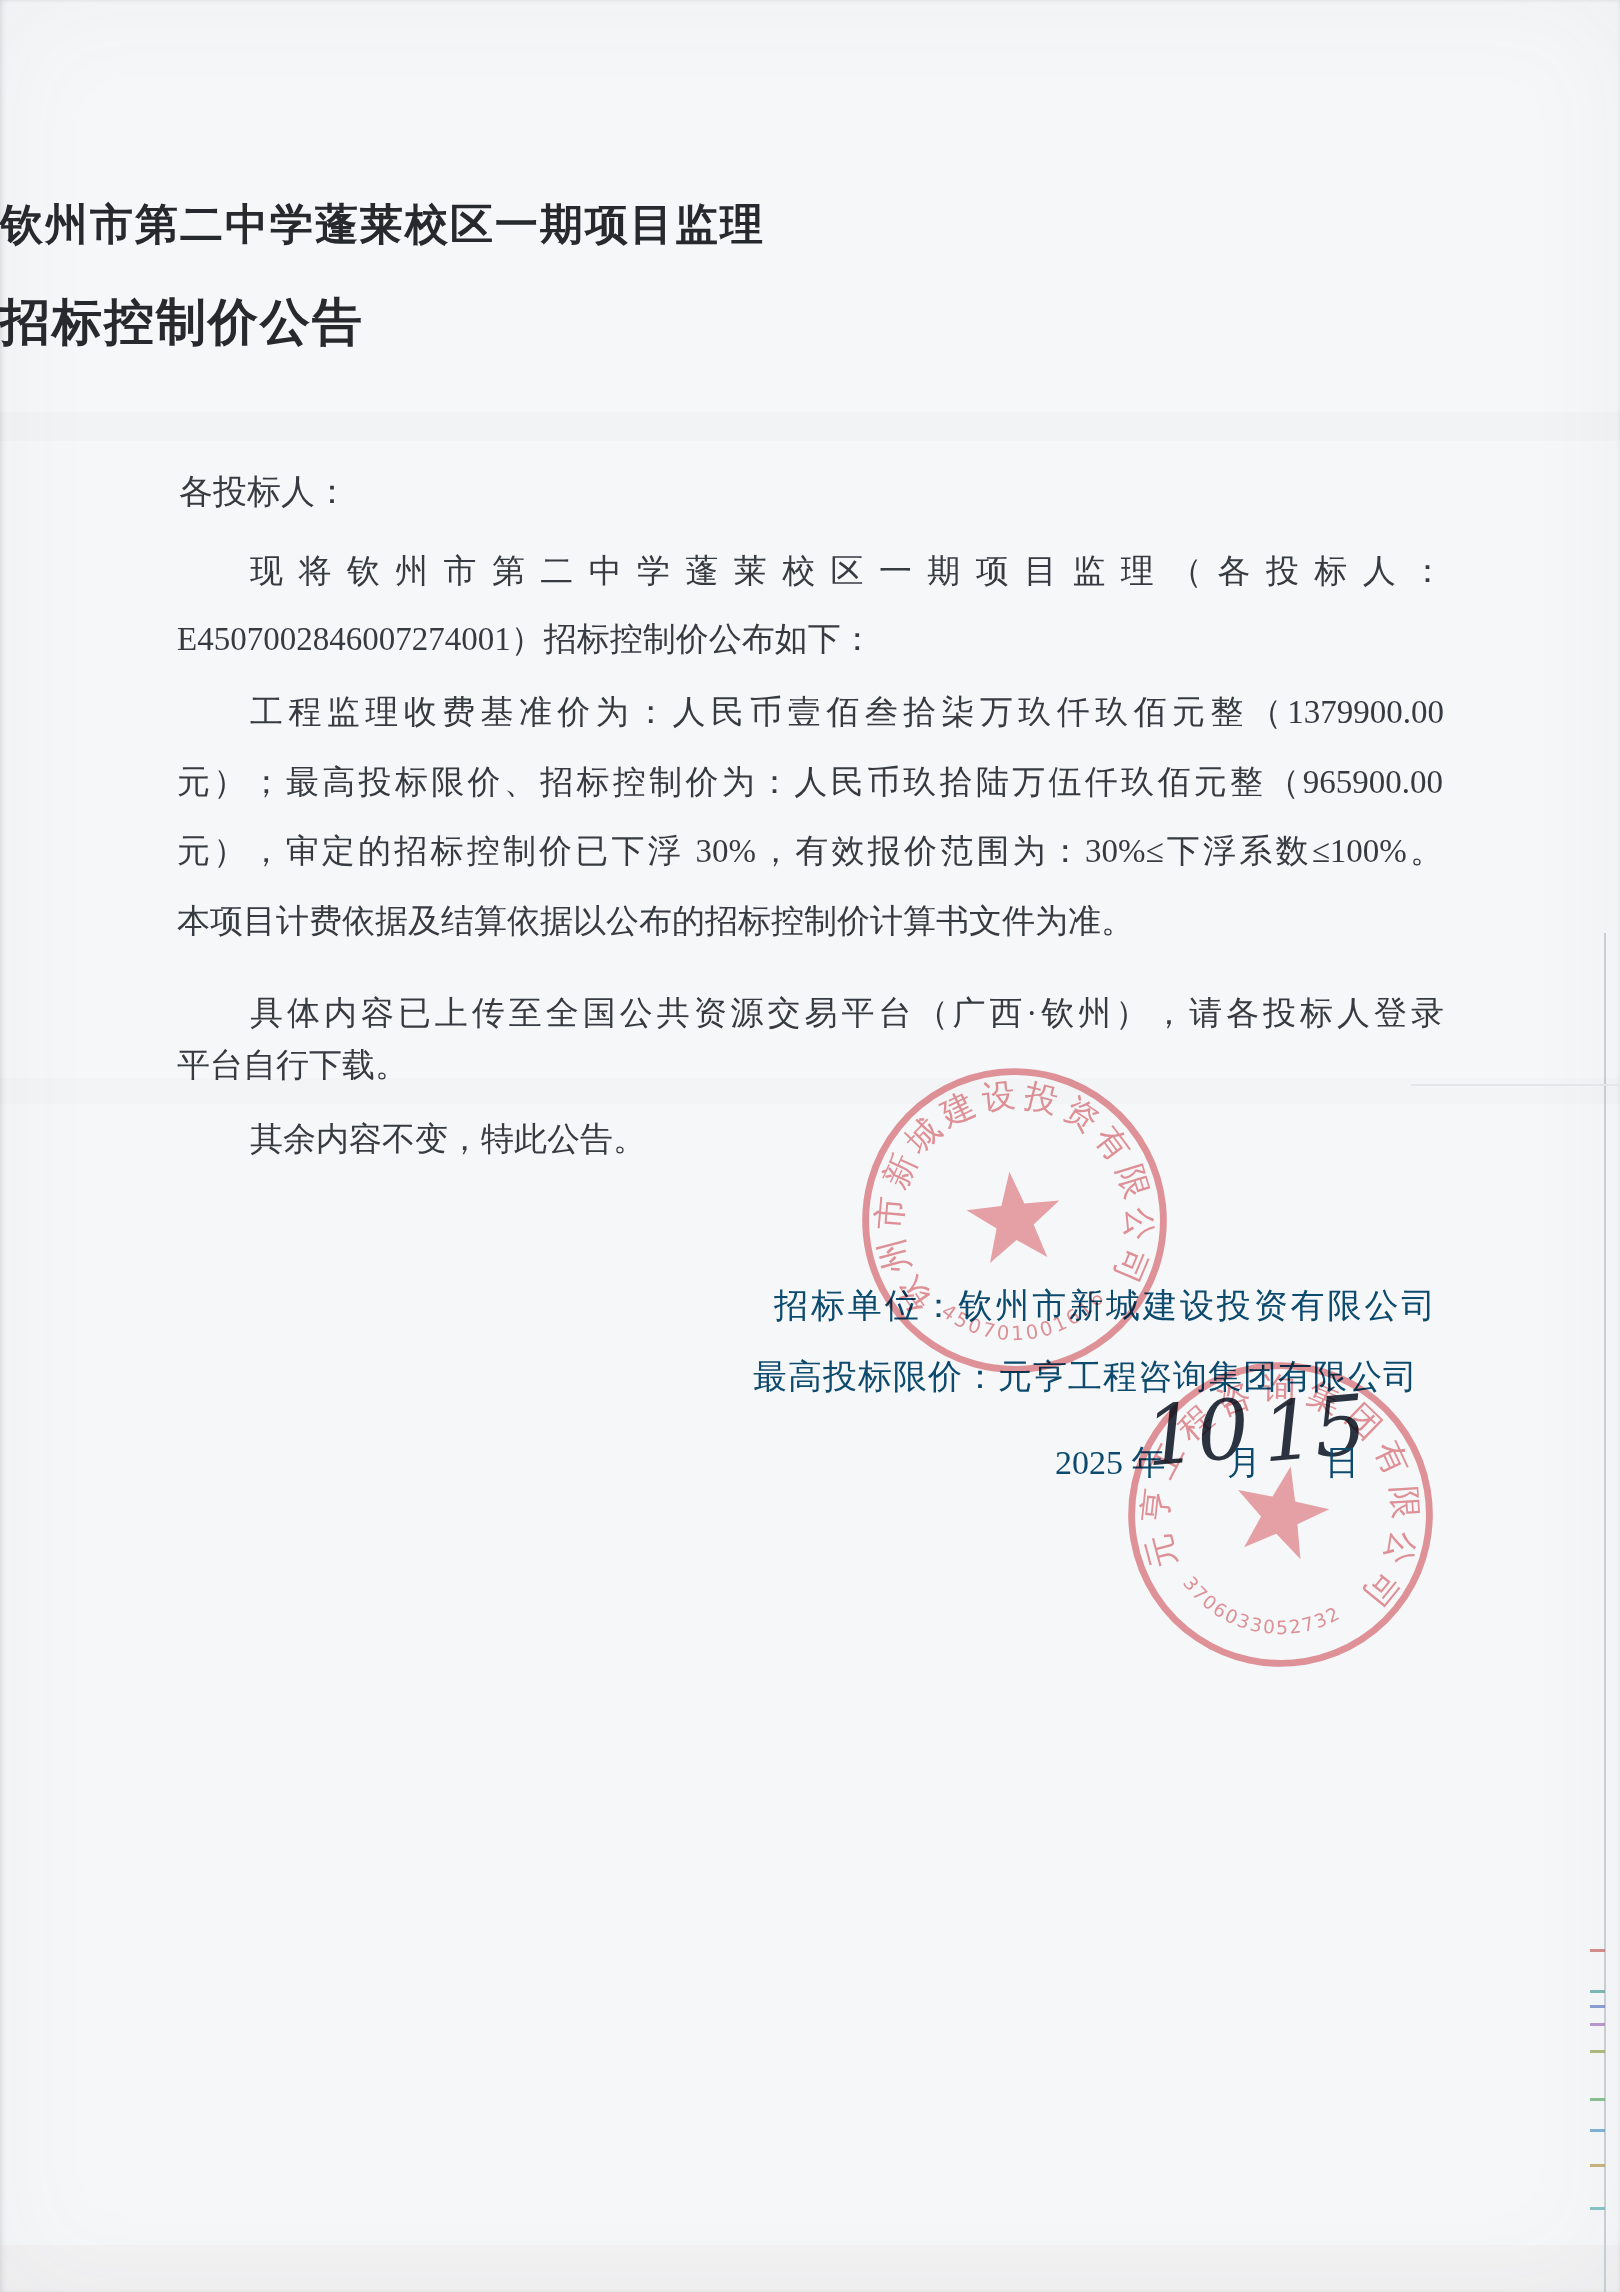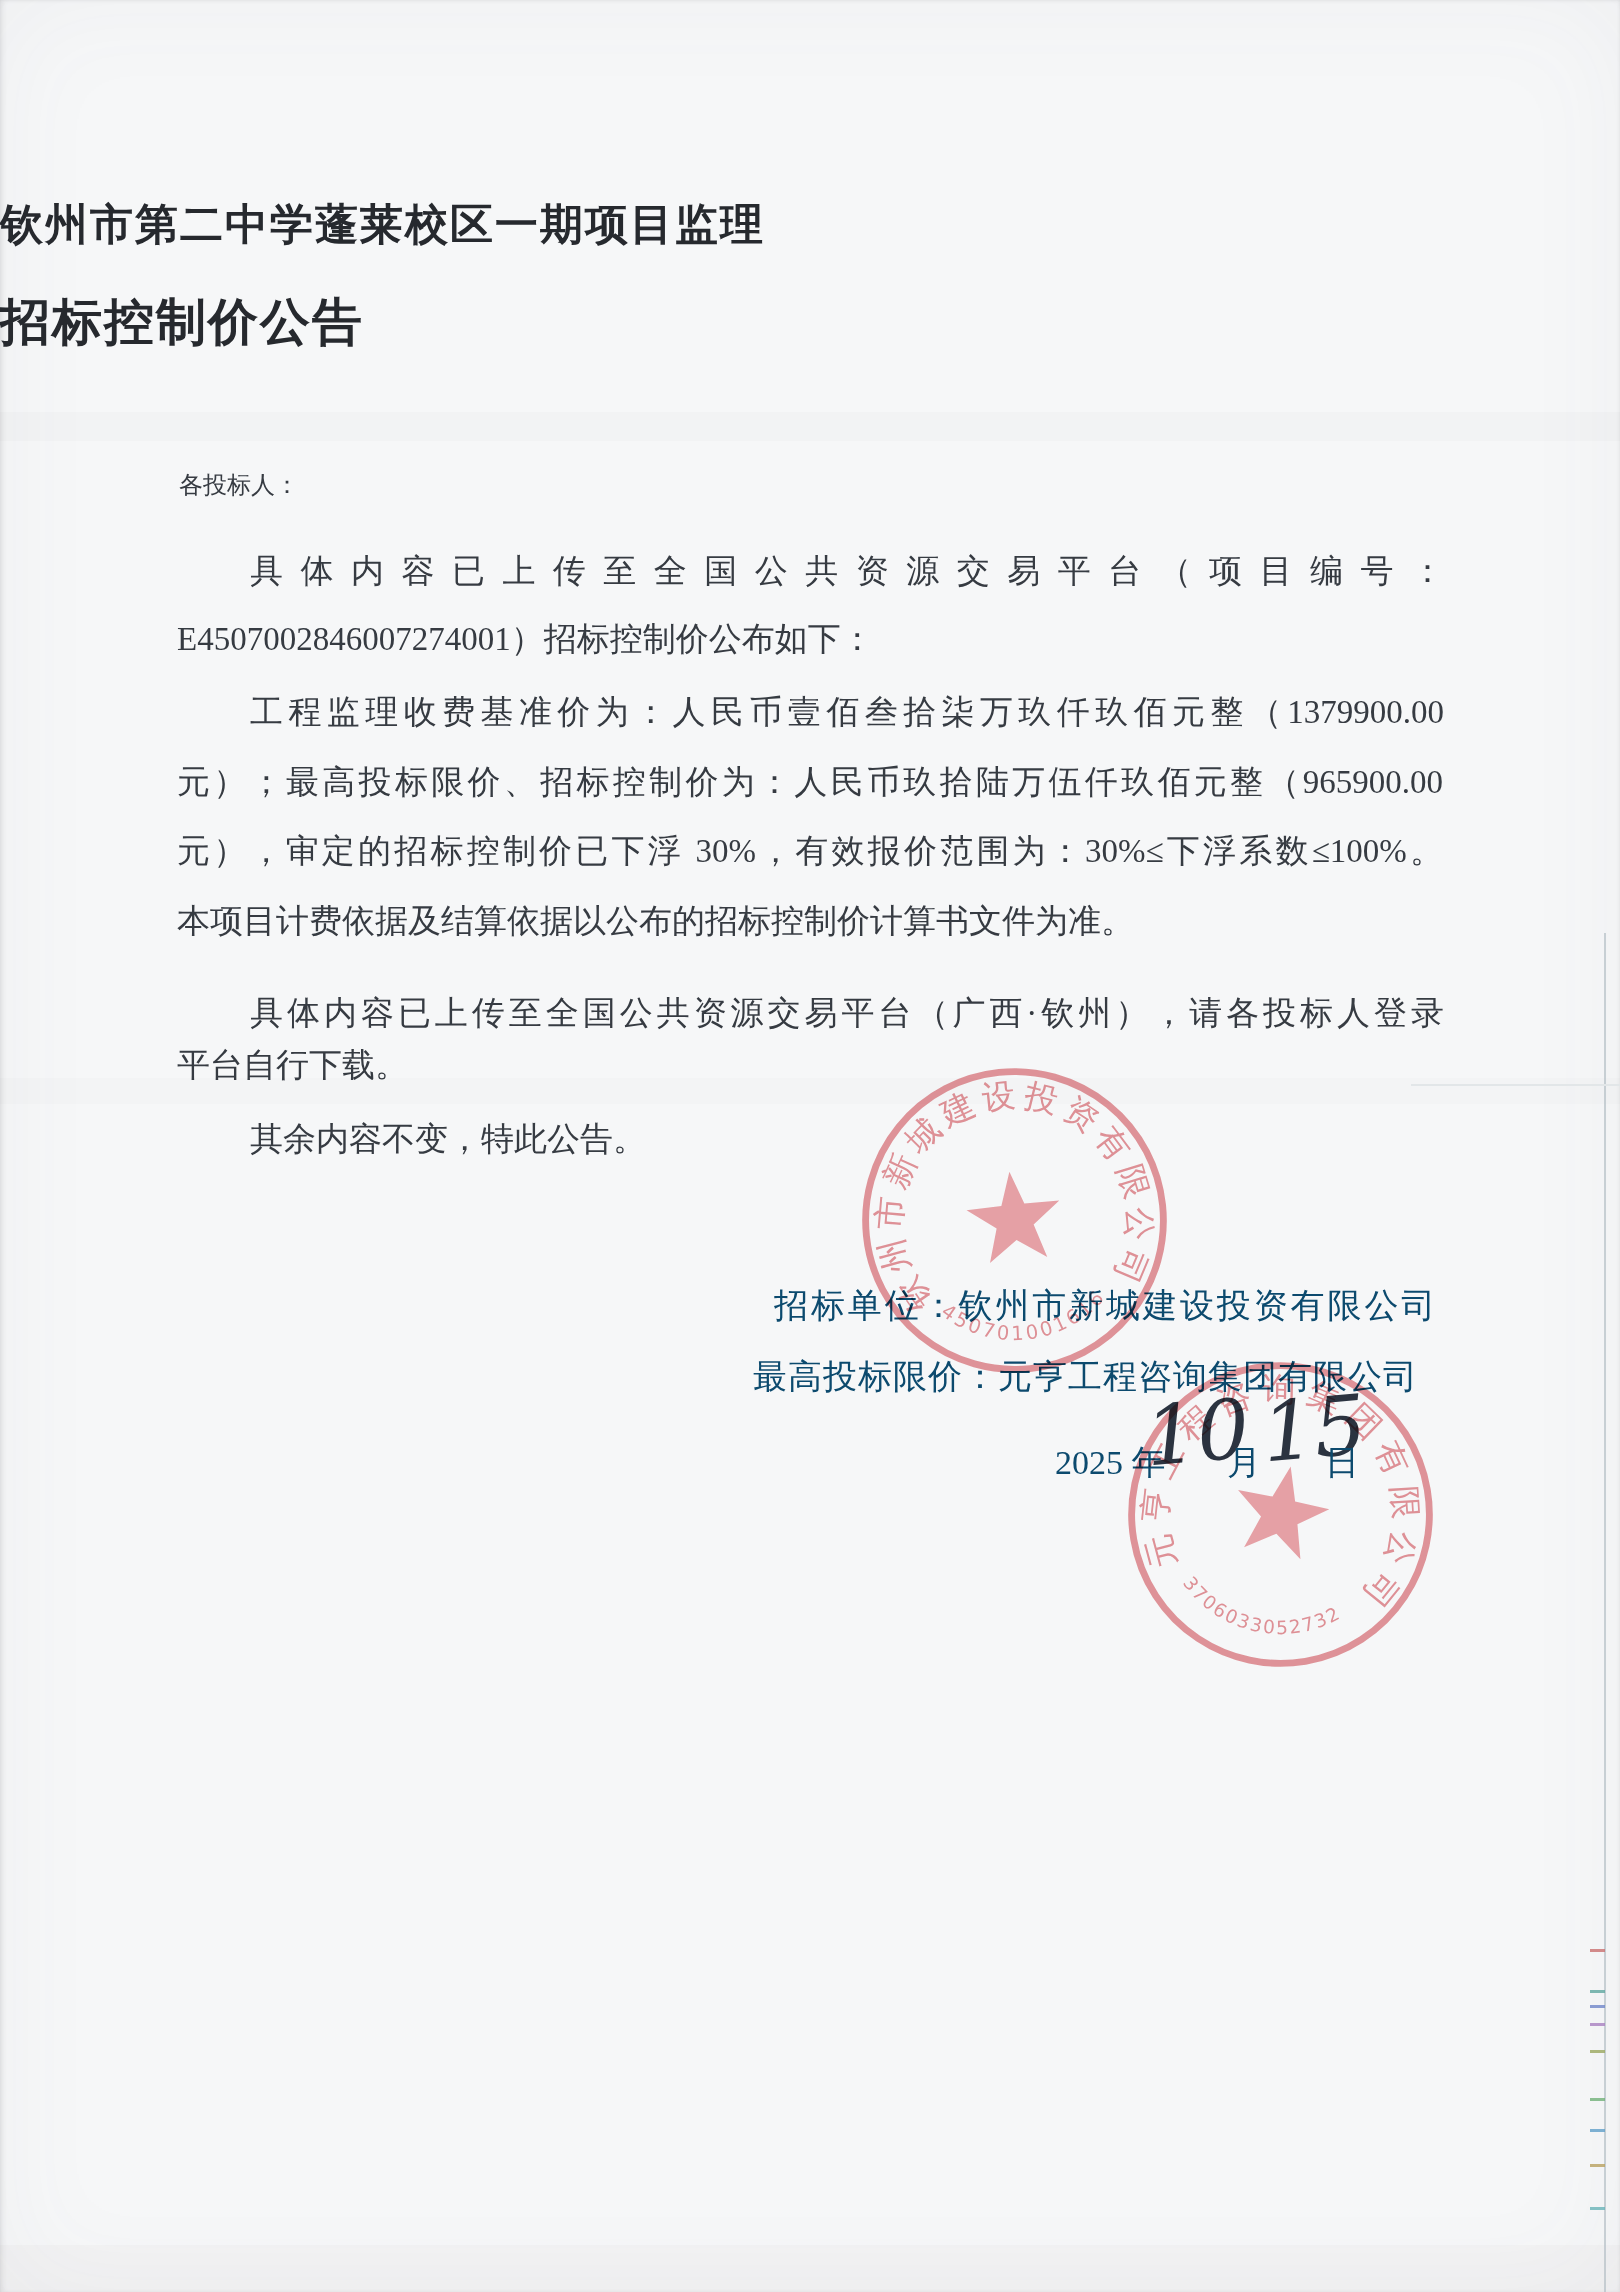--- a/index.html
+++ b/index.html
@@ -40,23 +40,23 @@
 
 <div class="page">
 
   <div class="band" style="top:412px;height:29px;background:rgba(120,128,134,.03);"></div>
   <div class="band" style="top:1078px;height:25.5px;background:rgba(120,128,134,.025);"></div>
   <div class="band" style="top:2245px;height:48px;background:rgba(160,130,134,.04);"></div>
 
   <div class="title" style="left:0;top:200px;width:1620px;font-size:43px;">钦州市第二中学蓬莱校区一期项目监理</div>
   <div class="title" style="left:0;top:294px;width:1509px;font-size:50px;">招标控制价公告</div>
 
-  <div class="line" style="left:179px;top:469px;font-size:24px;">各投标人：</div>
+  <div class="line" style="left:179px;top:469px;font-size:34px;">各投标人：</div>
 
-  <div class="line justify" style="left:250px;top:549px;width:1194px;">具体内容已上传至全国公共资源交易平台（项目编号：</div>
+  <div class="line justify" style="left:250px;top:549px;width:1194px;">现将钦州市第二中学蓬莱校区一期项目监理（各投标人：</div>
   <div class="line" style="left:177px;top:617px;width:1266px;">E4507002846007274001）招标控制价公布如下：</div>
 
   <div class="line justify" style="left:250px;top:690px;width:1194px;">工程监理收费基准价为：人民币壹佰叁拾柒万玖仟玖佰元整（1379900.00</div>
   <div class="line justify" style="left:177px;top:760px;width:1266px;">元）；最高投标限价、招标控制价为：人民币玖拾陆万伍仟玖佰元整（965900.00</div>
   <div class="line justify" style="left:177px;top:829px;width:1266px;">元），审定的招标控制价已下浮 30%，有效报价范围为：30%≤下浮系数≤100%。</div>
   <div class="line" style="left:177px;top:899px;width:1266px;">本项目计费依据及结算依据以公布的招标控制价计算书文件为准。</div>
 
   <div class="line justify" style="left:250px;top:991px;width:1194px;">具体内容已上传至全国公共资源交易平台（广西·钦州），请各投标人登录</div>
   <div class="line" style="left:177px;top:1043px;width:1266px;">平台自行下载。</div>
 

